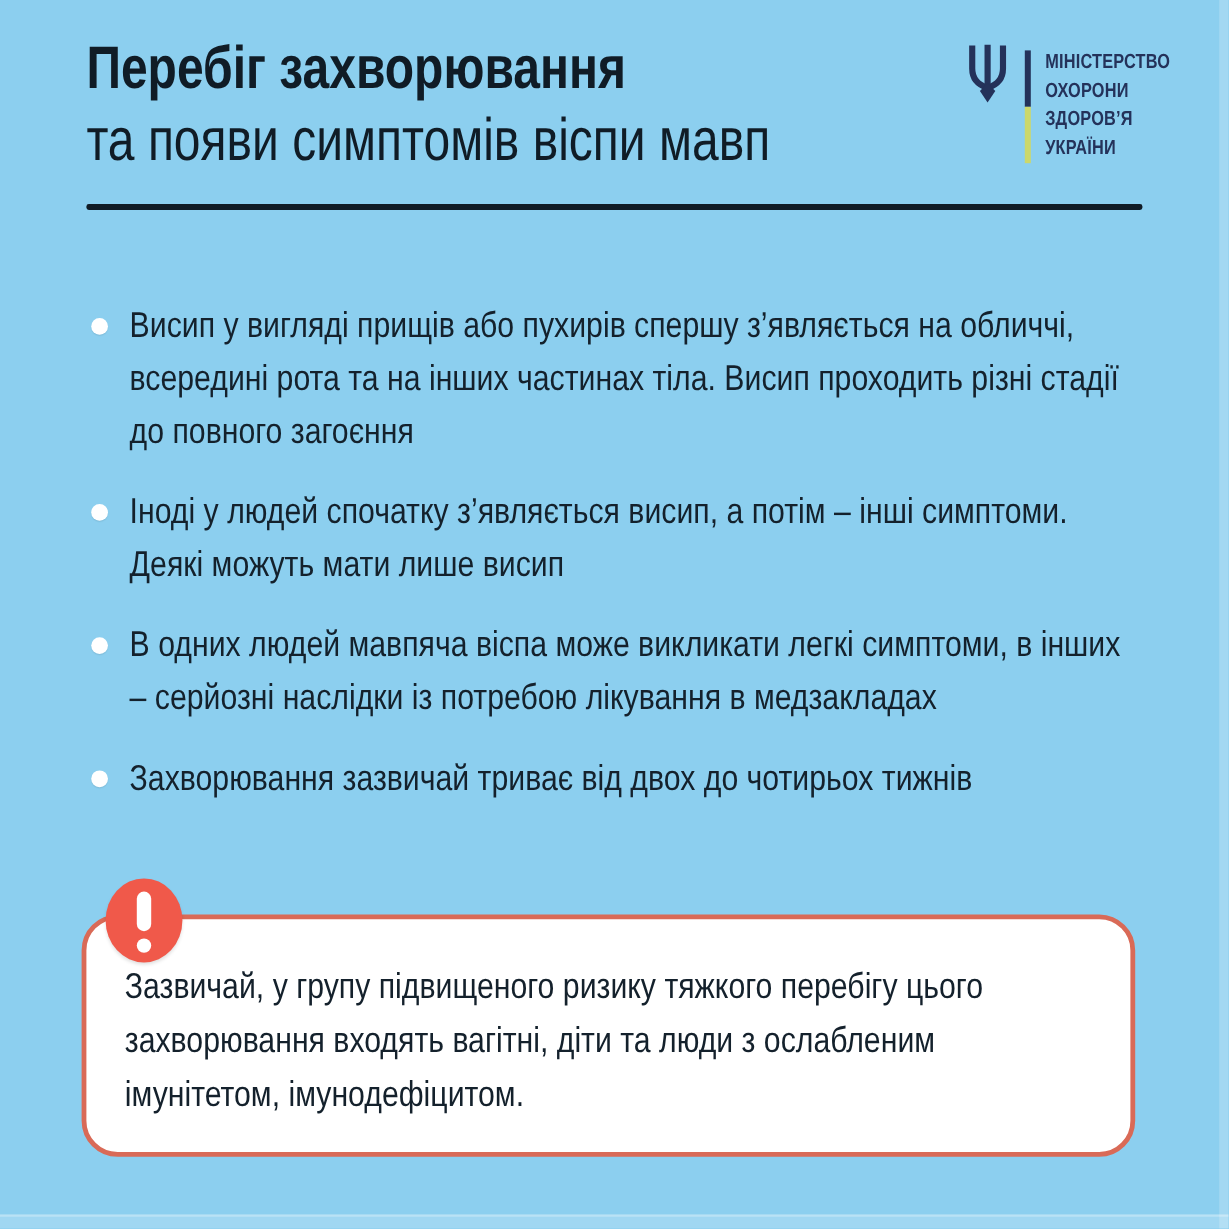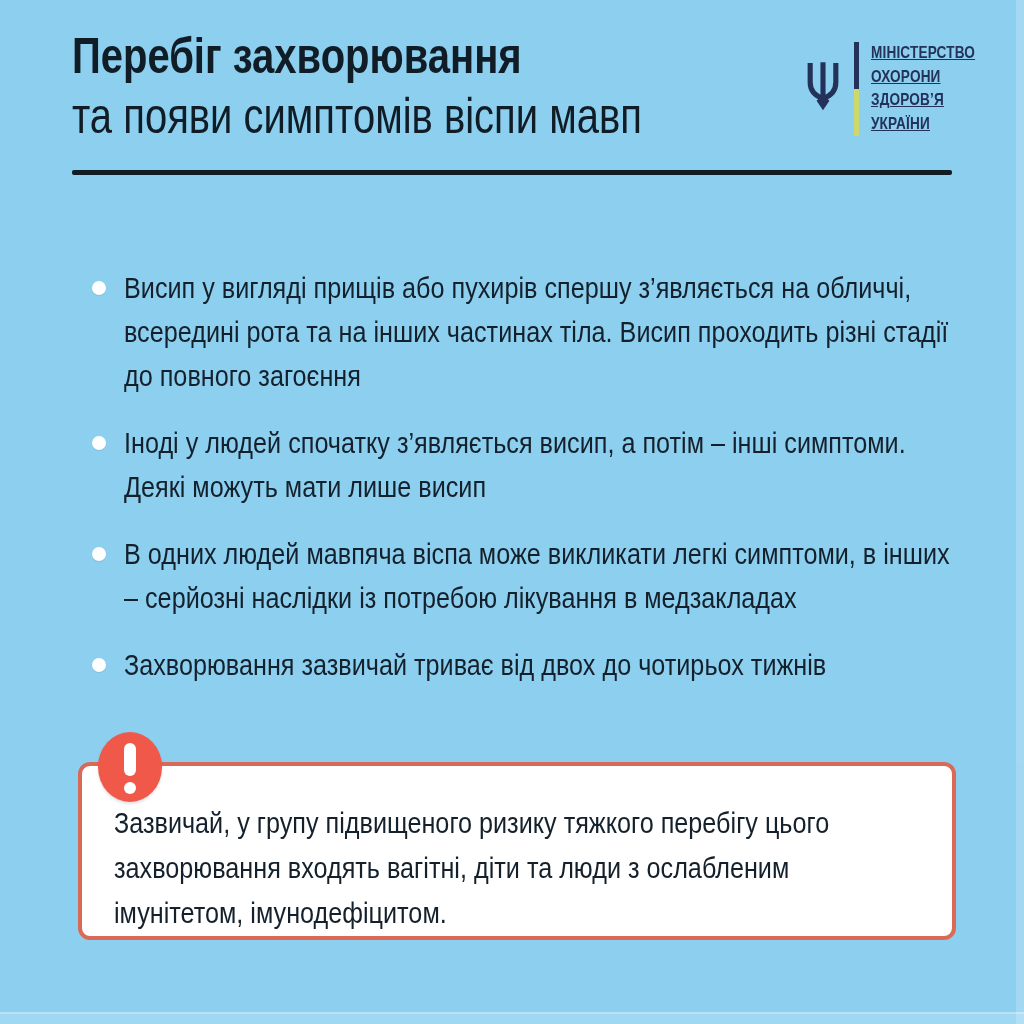--- a/index.html
+++ b/index.html
@@ -23,51 +23,51 @@
 
   
   .title-line1{
     position:absolute;left:72px;top:28px;margin:0;
     font-size:50px;font-weight:700;line-height:56px;white-space:nowrap;
   }
   .title-line2{
     position:absolute;left:72px;top:88px;margin:0;
     font-size:50px;font-weight:400;line-height:56px;white-space:nowrap;
   }
-  .logo{position:absolute;left:802px;top:34px;display:flex;align-items:center;color:var(--navy);text-decoration:underline;}
+  .logo{position:absolute;left:802px;top:34px;display:flex;align-items:flex-start;color:var(--navy);}
   .trident{width:42px;height:50px;color:var(--navy);flex:0 0 auto;margin-top:2px;}
   .logo-bar{width:5px;height:94px;margin:8px 12px 0 10px;display:flex;flex-direction:column;flex:0 0 auto;}
   .logo-bar-top{flex:1;background:var(--navy);}
   .logo-bar-bottom{flex:1;background:var(--flag_yellow);}
   .logo-text{
     font-size:17px;font-weight:700;line-height:23.5px;letter-spacing:.2px;
     white-space:pre-line;margin-top:6px;color:var(--navy);
   }
 
   .divider{
     position:absolute;left:72px;top:170px;width:880px;height:5px;
     background:var(--ink);border-radius:2px;
   }
 
   
-  .bullets{position:absolute;left:72px;top:250px;width:872px;list-style:none;margin:16px;padding:0;}
+  .bullets{position:absolute;left:72px;top:250px;width:872px;list-style:none;margin:0;padding:0;}
   .bullet-item{
     position:relative;padding-left:36px;margin:0 0 23px 0;
     font-size:30px;line-height:44px;color:#14212c;
   }
   .dot{
     position:absolute;left:4px;top:15px;width:14px;height:14px;border-radius:50%;
     background:var(--white);box-shadow:0 1px 1px rgba(0,0,0,.08);
   }
   .btext{display:inline-block;width:119%;vertical-align:top;}
 
   
   .warning{
-    position:absolute;left:78px;top:762px;width:878px;height:178px;box-sizing:border-box;
-    background:var(--white);border:4px solid var(--coral);border-radius:12px;
+    position:absolute;left:68px;top:762px;width:878px;height:202px;box-sizing:border-box;
+    background:var(--white);border:4px solid var(--coral);border-radius:30px;
   }
   .warning-text{
     margin:34px 0 0 32px;width:948px;
     font-size:30px;line-height:45px;color:#14212c;
   }
   .excl{
     position:absolute;left:16px;top:-34px;width:64px;height:70px;
     background:var(--accent);border-radius:50%;
     box-shadow:0 2px 3px rgba(0,0,0,.12);
   }

